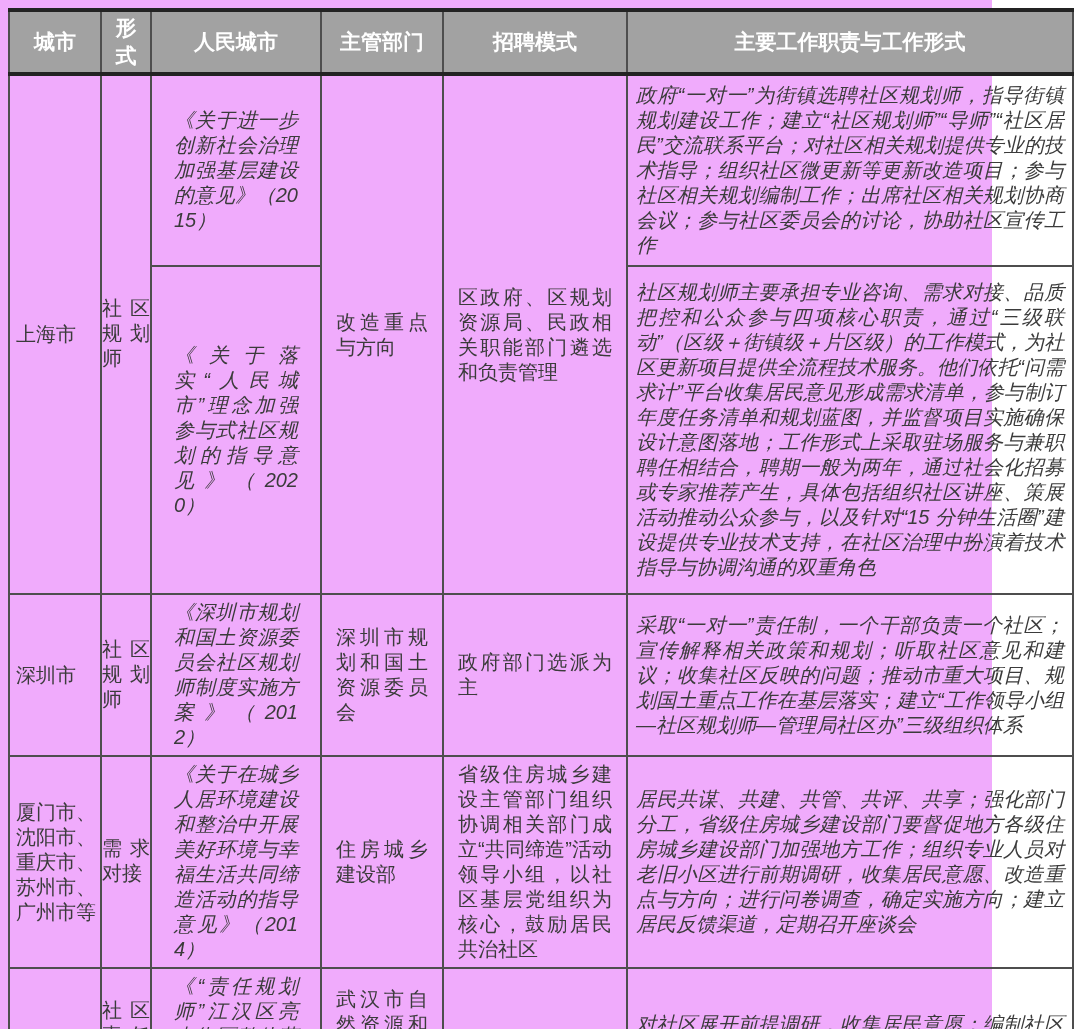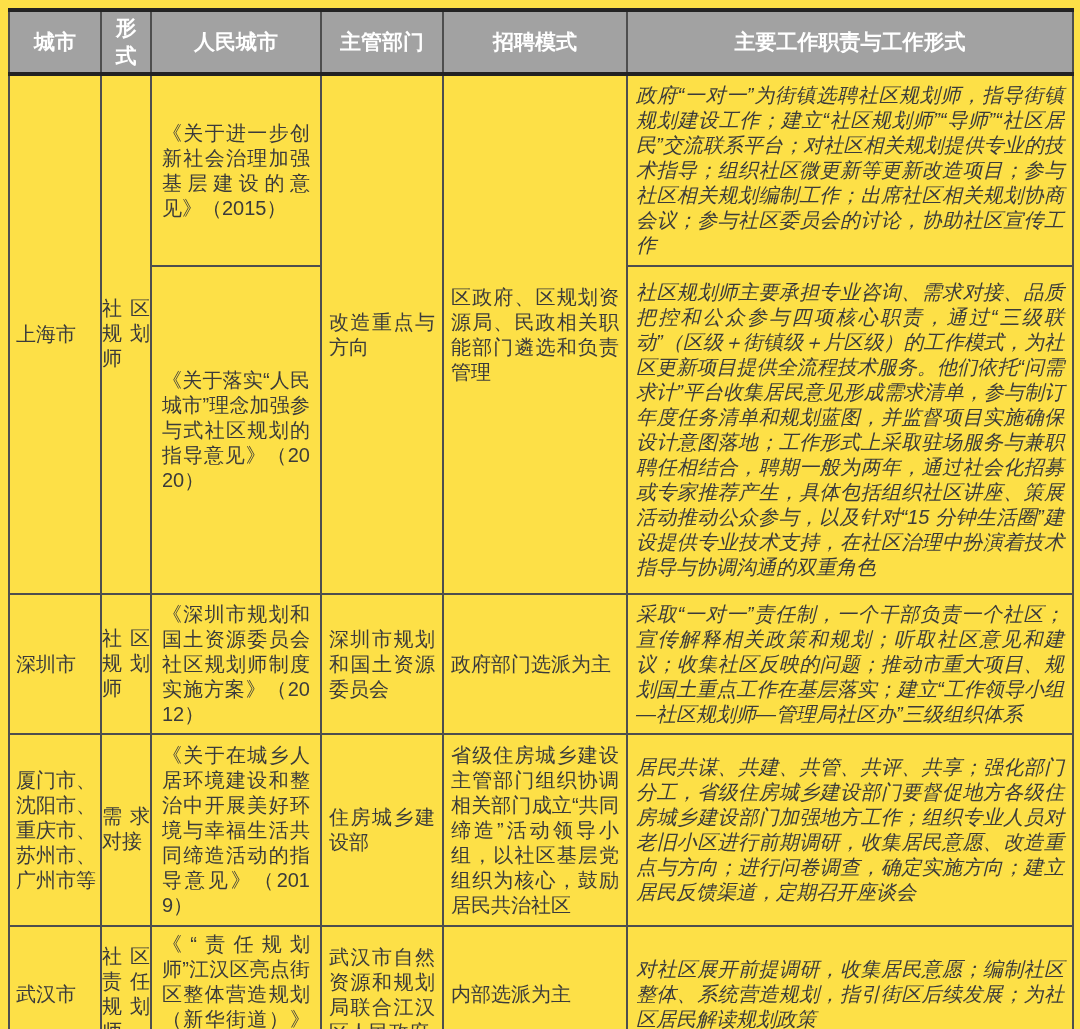--- a/index.html
+++ b/index.html
@@ -2,25 +2,25 @@
 <html><head>
 <meta charset="utf-8">
 <style>
   html, body {
     margin: 0;
     padding: 0;
     background: #ffffff;
     font-family: "Liberation Sans", "DejaVu Sans", sans-serif;
   }
   .page {
-    width: 1080px;
+    width: 992px;
     height: 1029px;
     box-sizing: border-box;
     padding: 8px;
-    background: #fde047;
+    background: #f0abfc;
   }
   table.policy-table {
     border-collapse: collapse;
     table-layout: fixed;
     width: 1064px;
     border-left: 2px solid #4e4e4e;
     border-right: 2px solid #4e4e4e;
     border-top: 4px solid #232323;
     border-bottom: 4px solid #232323;
   }
@@ -43,35 +43,36 @@
     font-size: 21px;
     height: 40px;
     padding: 2px 4px;
     text-align: center;
     border-bottom: 4px solid #232323;
   }
   td {
     font-size: 20px;
     line-height: 25px;
     color: #3b3b3b;
-    padding: 5px 7px;
+    padding: 5px 14px;
     text-align: justify;
     text-justify: inter-ideograph;
     word-break: break-all;
   }
   td.cell-city {
     text-align: left;
     padding: 5px 3px 5px 6px;
   }
   td.cell-form {
     padding: 5px 0;
     font-family: Liberation Mono, monospace;
   }
   td.cell-policy {
-    padding: 5px 10px;
+    padding: 5px 22px;
+    font-style: italic;
   }
   td.cell-duty {
     padding: 5px 8px;
     font-style: italic;
   }
   tr.r1a  { height: 192px; }
   tr.r1b  { height: 328px; }
   tr.r2   { height: 140px; }
   tr.r3   { height: 192px; }
   tr.r4   { height: 110px; }
@@ -116,21 +117,21 @@
         <td class="cell-city">深圳市</td>
         <td class="cell-form">社区规划师</td>
         <td class="cell-policy">《深圳市规划和国土资源委员会社区规划师制度实施方案》（2012）</td>
         <td class="cell-dept">深圳市规划和国土资源委员会</td>
         <td class="cell-recruit">政府部门选派为主</td>
         <td class="cell-duty">采取“一对一”责任制，一个干部负责一个社区；宣传解释相关政策和规划；听取社区意见和建议；收集社区反映的问题；推动市重大项目、规划国土重点工作在基层落实；建立“工作领导小组—社区规划师—管理局社区办”三级组织体系</td>
       </tr>
       <tr class="r3">
         <td class="cell-city">厦门市、沈阳市、重庆市、苏州市、广州市等</td>
         <td class="cell-form">需求对接</td>
-        <td class="cell-policy">《关于在城乡人居环境建设和整治中开展美好环境与幸福生活共同缔造活动的指导意见》（2019）</td>
+        <td class="cell-policy">《关于在城乡人居环境建设和整治中开展美好环境与幸福生活共同缔造活动的指导意见》（2014）</td>
         <td class="cell-dept">住房城乡建设部</td>
         <td class="cell-recruit">省级住房城乡建设主管部门组织协调相关部门成立“共同缔造”活动领导小组，以社区基层党组织为核心，鼓励居民共治社区</td>
         <td class="cell-duty">居民共谋、共建、共管、共评、共享；强化部门分工，省级住房城乡建设部门要督促地方各级住房城乡建设部门加强地方工作；组织专业人员对老旧小区进行前期调研，收集居民意愿、改造重点与方向；进行问卷调查，确定实施方向；建立居民反馈渠道，定期召开座谈会</td>
       </tr>
       <tr class="r4">
         <td class="cell-city">武汉市</td>
         <td class="cell-form">社区责任规划师</td>
         <td class="cell-policy">《“责任规划师”江汉区亮点街区整体营造规划（新华街道）》（2022）</td>
         <td class="cell-dept">武汉市自然资源和规划局联合江汉区人民政府</td>
         <td class="cell-recruit">内部选派为主</td>

